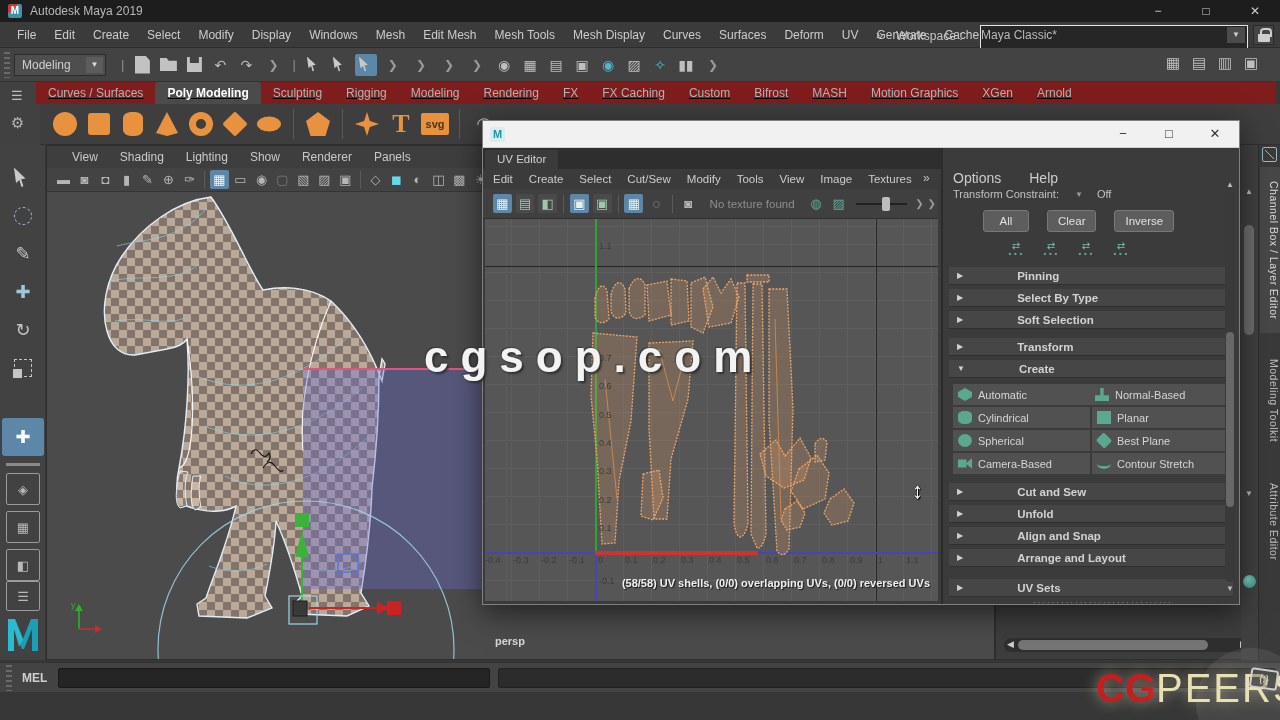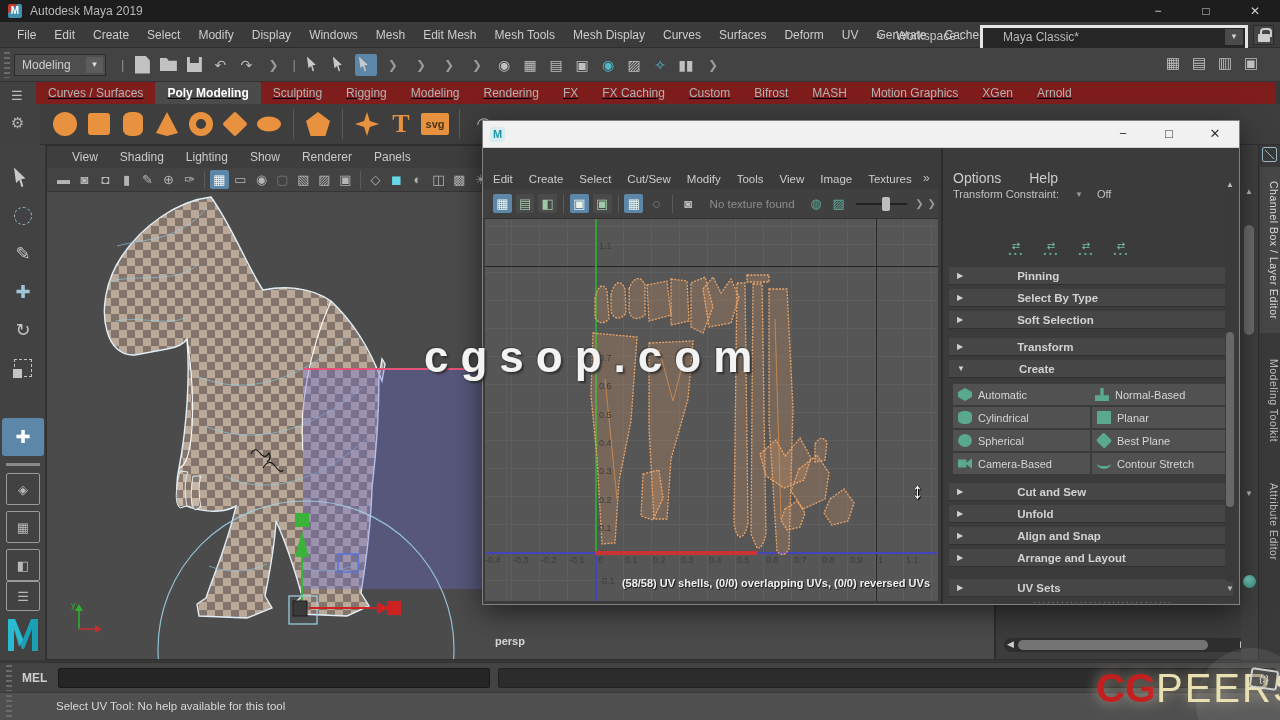--- a/index.html
+++ b/index.html
@@ -17,21 +17,21 @@
   .winctl { position:absolute; top:2px; width:30px; height:18px; text-align:center;
     color:#cfcfcf; font-size:12px; line-height:18px; cursor:default; }
 
   
   #menubar { left:0; top:22px; width:1280px; height:26px; background:#3b3b3b;
     border-bottom:1px solid #2d2d2d; display:flex; align-items:center; padding-left:8px; }
   #menubar .mi { font-size:12px; color:#cccccc; padding:0 9px; line-height:26px; white-space:nowrap; }
   #wschev { position:absolute; left:876px; top:27px; color:#bdbdbd; font-size:13px; }
   #wslabel { position:absolute; left:896px; top:29px; color:#c6c6c6; font-size:12px; }
   #wsselect { position:absolute; left:980px; top:25px; width:268px; height:27px; background:#262626;
-    border:3px solid #e5e5e5; color:#b9b9b9; font-size:12px; line-height:18px; padding-left:20px; }
+    border:1px solid #e5e5e5; color:#b9b9b9; font-size:12px; line-height:18px; padding-left:0; }
   #wsselect .dd { position:absolute; right:2px; top:1px; width:18px; height:16px; background:#4b4b4b;
     color:#cfcfcf; font-size:8px; text-align:center; line-height:16px; }
   #wslock { position:absolute; left:1253px; top:25px; width:21px; height:20px; background:#454545;
     border:1px solid #2a2a2a; }
   .lockshape { position:absolute; left:4px; top:8px; width:12px; height:8px; background:#cdcdcd; border-radius:1px; }
   .lockshape::before { content:""; position:absolute; top:-6px; left:2px; width:8px; height:7px;
     border:2px solid #cdcdcd; border-bottom:none; border-radius:4px 4px 0 0; }
 
   
   #toolbar { left:0; top:48px; width:1280px; height:34px; background:#434343;
@@ -539,20 +539,24 @@
     <div class="vtab" style="top:322px;height:110px">Attribute Editor</div>
   </div>
 
   <div class="abs" id="uvwin">
     <div id="uvtitle">
       <div class="mico">M</div>
       <div class="wc" style="left:618px">−</div>
       <div class="wc" style="left:664px">□</div>
       <div class="wc" style="left:710px">✕</div>
     </div>
+    <div id="uvtabstrip">
+      <div class="paneltab" style="left:2px">UV Editor</div>
+      <div class="paneltab" style="left:461px">UV Toolkit</div>
+    </div>
 
     <div id="uvmenus">
       <div class="mi">Edit</div>
       <div class="mi">Create</div>
       <div class="mi">Select</div>
       <div class="mi">Cut/Sew</div>
       <div class="mi">Modify</div>
       <div class="mi">Tools</div>
       <div class="mi">View</div>
       <div class="mi">Image</div>
@@ -652,20 +656,25 @@
     <div id="tkpane">
       <div id="tkmenus">
         <div class="mi">Options</div>
         <div class="mi">Help</div>
       </div>
       <div id="tkconstraint">
         <span>Transform Constraint:</span>
         <span class="dd">▼</span>
         <span>Off</span>
       </div>
+      <div id="tkbuttons">
+        <div class="tkbtn">All</div>
+        <div class="tkbtn">Clear</div>
+        <div class="tkbtn">Inverse</div>
+      </div>
       <div id="tkicons">
         <div class="tki"></div>
         <div class="tki"></div>
         <div class="tki"></div>
         <div class="tki"></div>
       </div>
 
       <div class="tksec" style="top:119px">
         <span class="arr">▶</span>
         <span class="lbl">Pinning</span>
@@ -751,24 +760,20 @@
 
   <div class="abs" id="resizeCur">↕</div>
 
   <div class="abs" id="melbar">
     <div class="grip"></div>
     <div id="melLabel">MEL</div>
     <div id="melInput"></div>
     <div id="melResult"></div>
   </div>
 
-  <div class="abs" id="helpline">
-    <div class="grip"></div>
-    <div id="helpText">Select UV Tool: No help available for this tool</div>
-  </div>
 
   <div class="abs" id="wmCenter">cgsop.com</div>
   <div class="abs" id="wmCircle"></div>
   <div class="abs" id="scriptBadge">{;}</div>
   <div class="abs" id="brand">
     <span class="cg">CG</span><span class="peers">PEERS</span>
   </div>
 
 </div>
 

